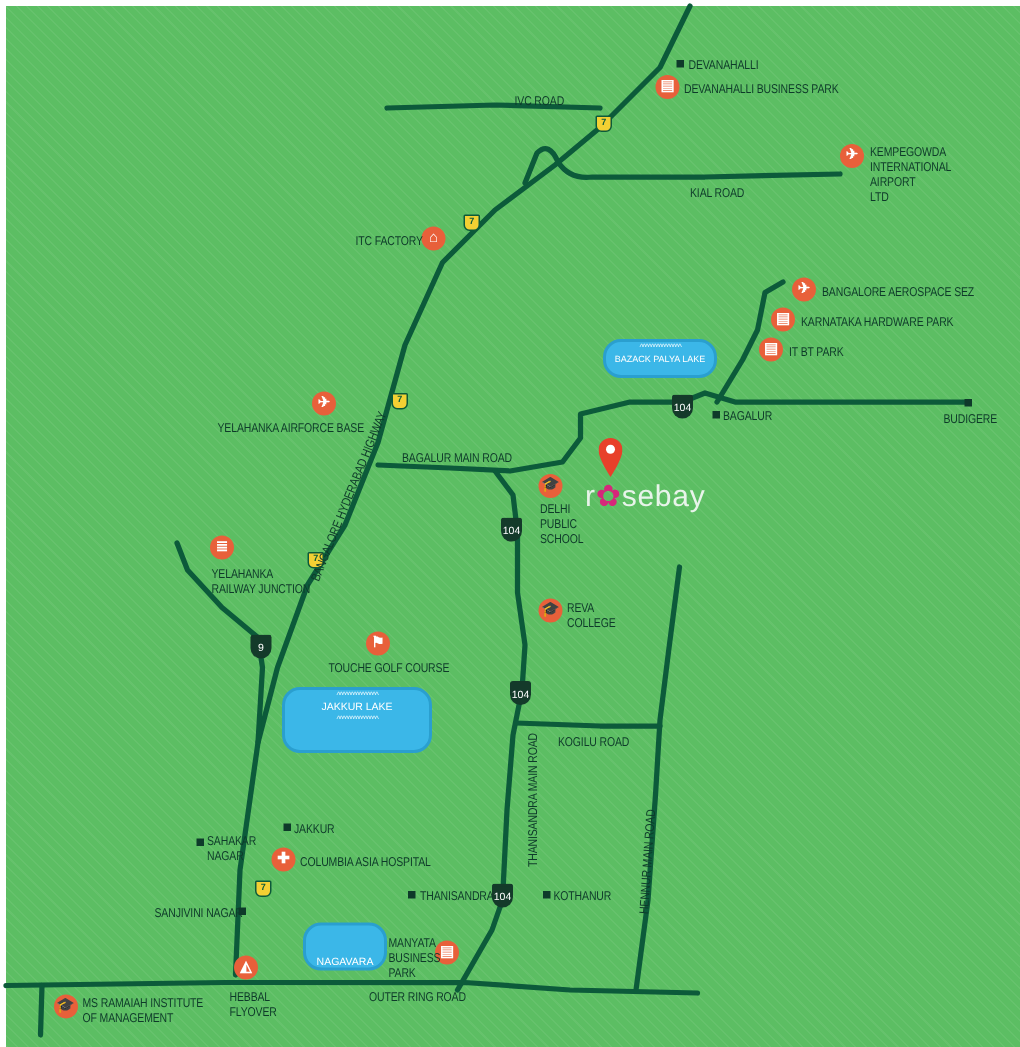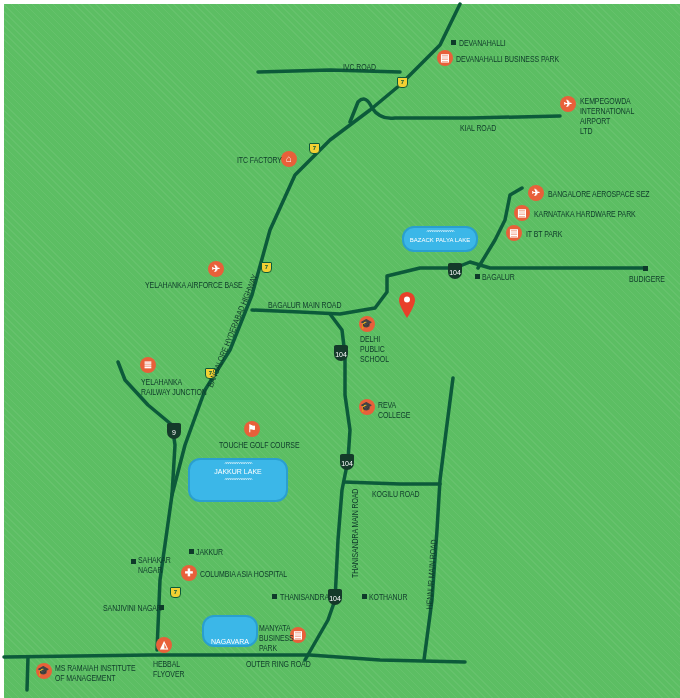--- a/index.html
+++ b/index.html
@@ -180,13 +180,16 @@
 FLYOVER</div>
 
   <div class="poi" style="left:36px;top:663px;">🎓</div>
   <div class="lbl multi" style="left:55px;top:663px;">MS RAMAIAH INSTITUTE
 OF MANAGEMENT</div>
 
   <svg class="pin" style="left:399px;top:292px;" width="16" height="26" viewBox="0 0 16 26">
     <path d="M8,0 C3.6,0 0,3.6 0,8 C0,14 8,26 8,26 C8,26 16,14 16,8 C16,3.6 12.4,0 8,0 Z" fill="#e8402a"></path>
     <circle cx="8" cy="7.5" r="3" fill="#ffffff"></circle>
   </svg>
+  <div class="brand" style="left:390px;top:318px;">
+    <span>r</span><span class="o">✿</span><span>sebay</span>
+  </div>
 </div>
 
 </body></html>

